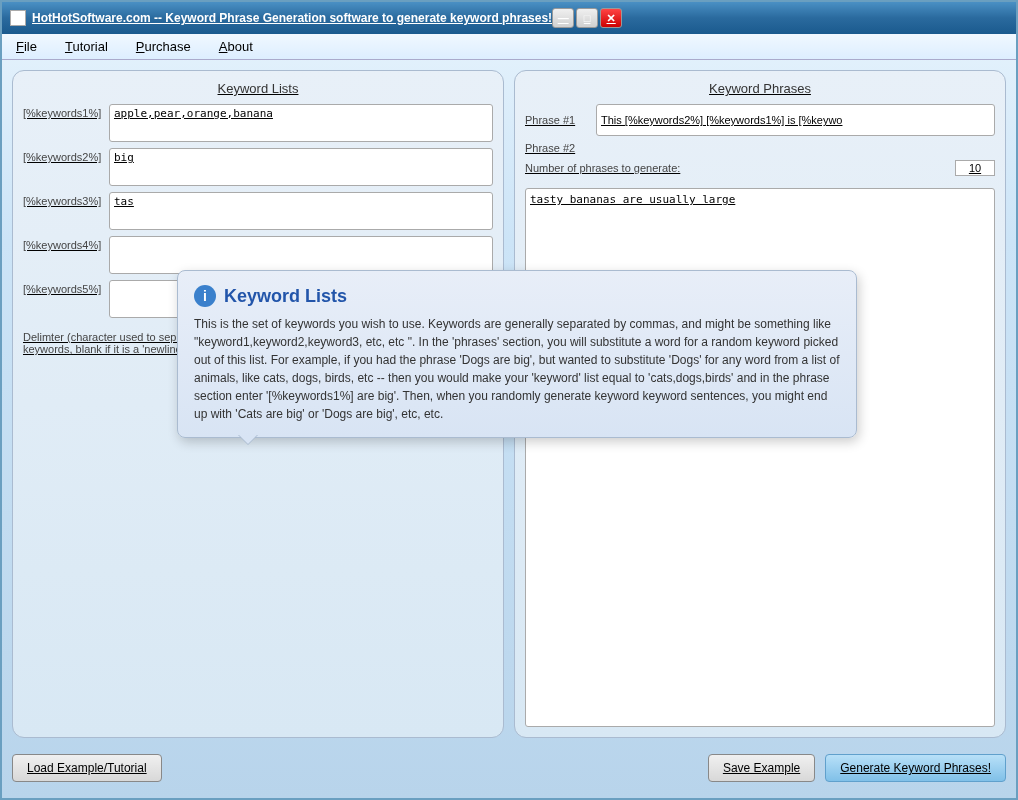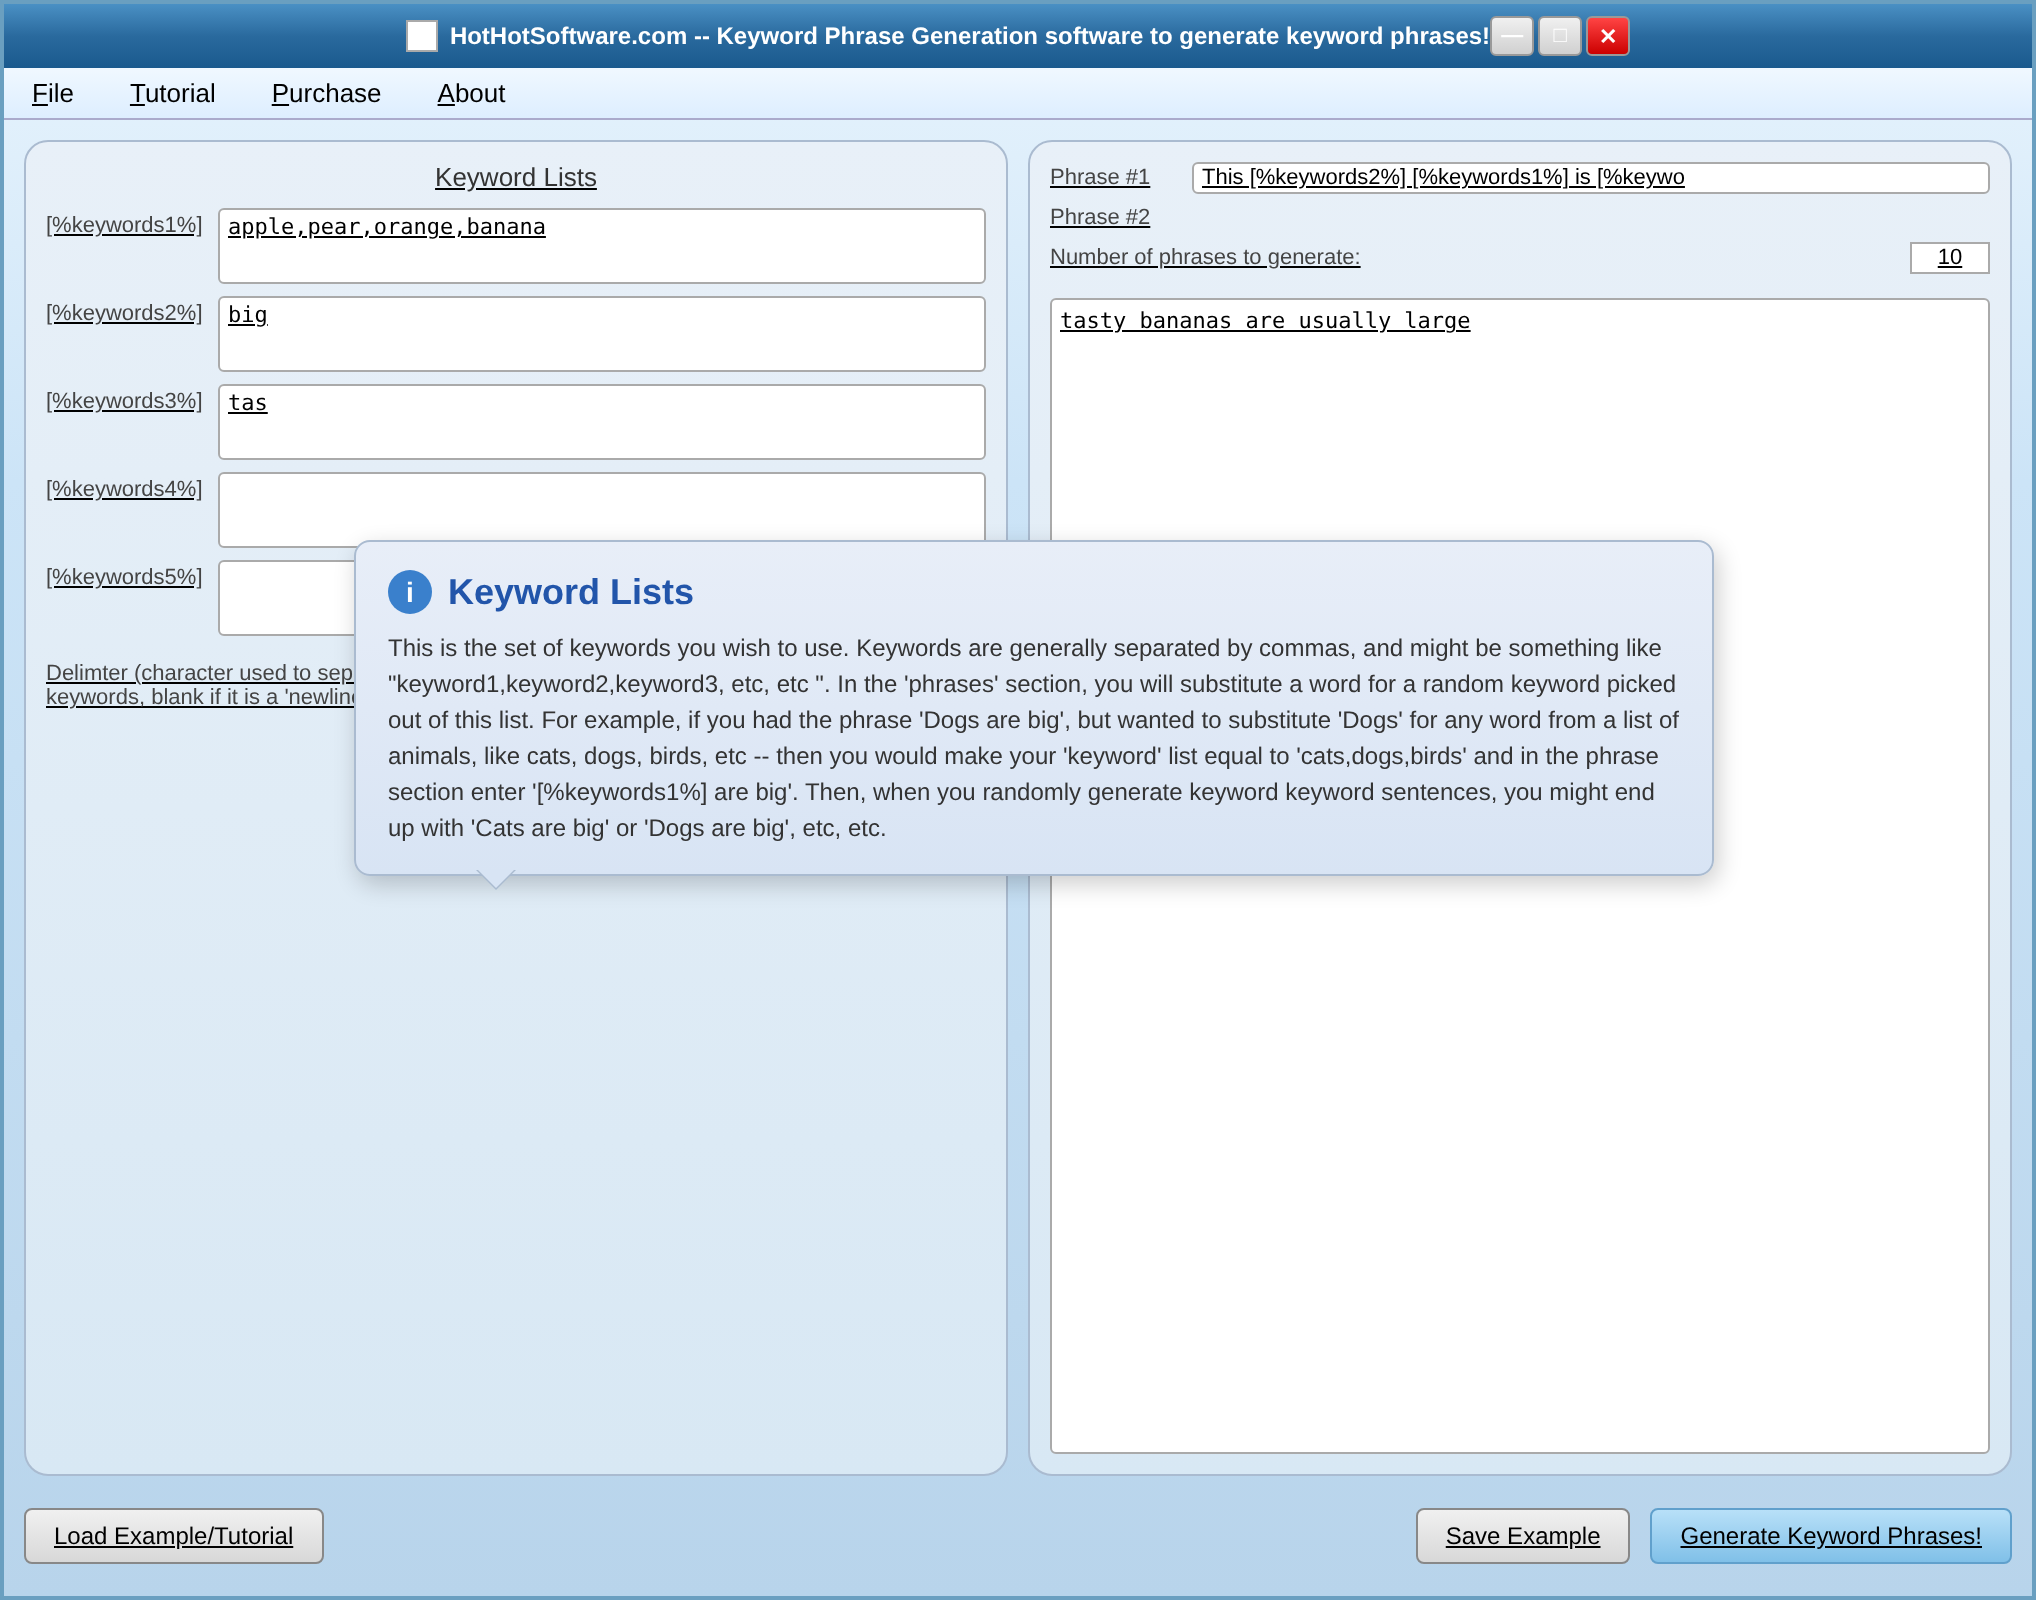--- a/index.html
+++ b/index.html
@@ -18,23 +18,24 @@
       border: 2px solid #6a9fc0;
       display: flex;
       flex-direction: column;
     }
     .title-bar {
       background: linear-gradient(to bottom, #4a90c4 0%, #2a6a9e 50%, #1a5a8e 100%);
       color: white;
       padding: 6px 8px;
       display: flex;
       align-items: center;
-      justify-content: center;
+      justify-content: flex-start;
       font-size: 12px;
       font-weight: bold;
+      text-decoration: underline;
     }
     .title-bar-left {
       display: flex;
       align-items: center;
       gap: 6px;
     }
     .title-icon {
       width: 16px;
       height: 16px;
       background: #fff;
@@ -148,21 +149,21 @@
       gap: 6px;
     }
     .phrase-label {
       font-size: 11px;
       color: #444;
       width: 65px;
       flex-shrink: 0;
     }
     .phrase-input {
       flex: 1;
-      height: 16px;
+      height: 32px;
       border: 1px solid #aaa;
       border-radius: 3px;
       background: white;
       padding: 2px 4px;
       font-size: 11px;
     }
     .output-textarea {
       flex: 1;
       border: 1px solid #aaa;
       border-radius: 3px;
@@ -346,20 +347,21 @@
           <textarea class="keyword-textarea" style=""></textarea>
         </div>
 
         <div class="delimiter-row">
           <span class="delimiter-label">Delimter (character used to separate<br>keywords, blank if it is a 'newline')</span>
           <input class="delimiter-input" type="text" value="," style="">
         </div>
       </div>
 
       <div class="panel-right">
+        <div class="panel-title">Keyword Phrases</div>
 
         <div class="phrase-row">
           <span class="phrase-label">Phrase #1</span>
           <input class="phrase-input" type="text" value="This [%keywords2%] [%keywords1%] is [%keywo" style="">
         </div>
 
         <div class="phrase-row">
           <span class="phrase-label">Phrase #2</span>
         </div>
 

